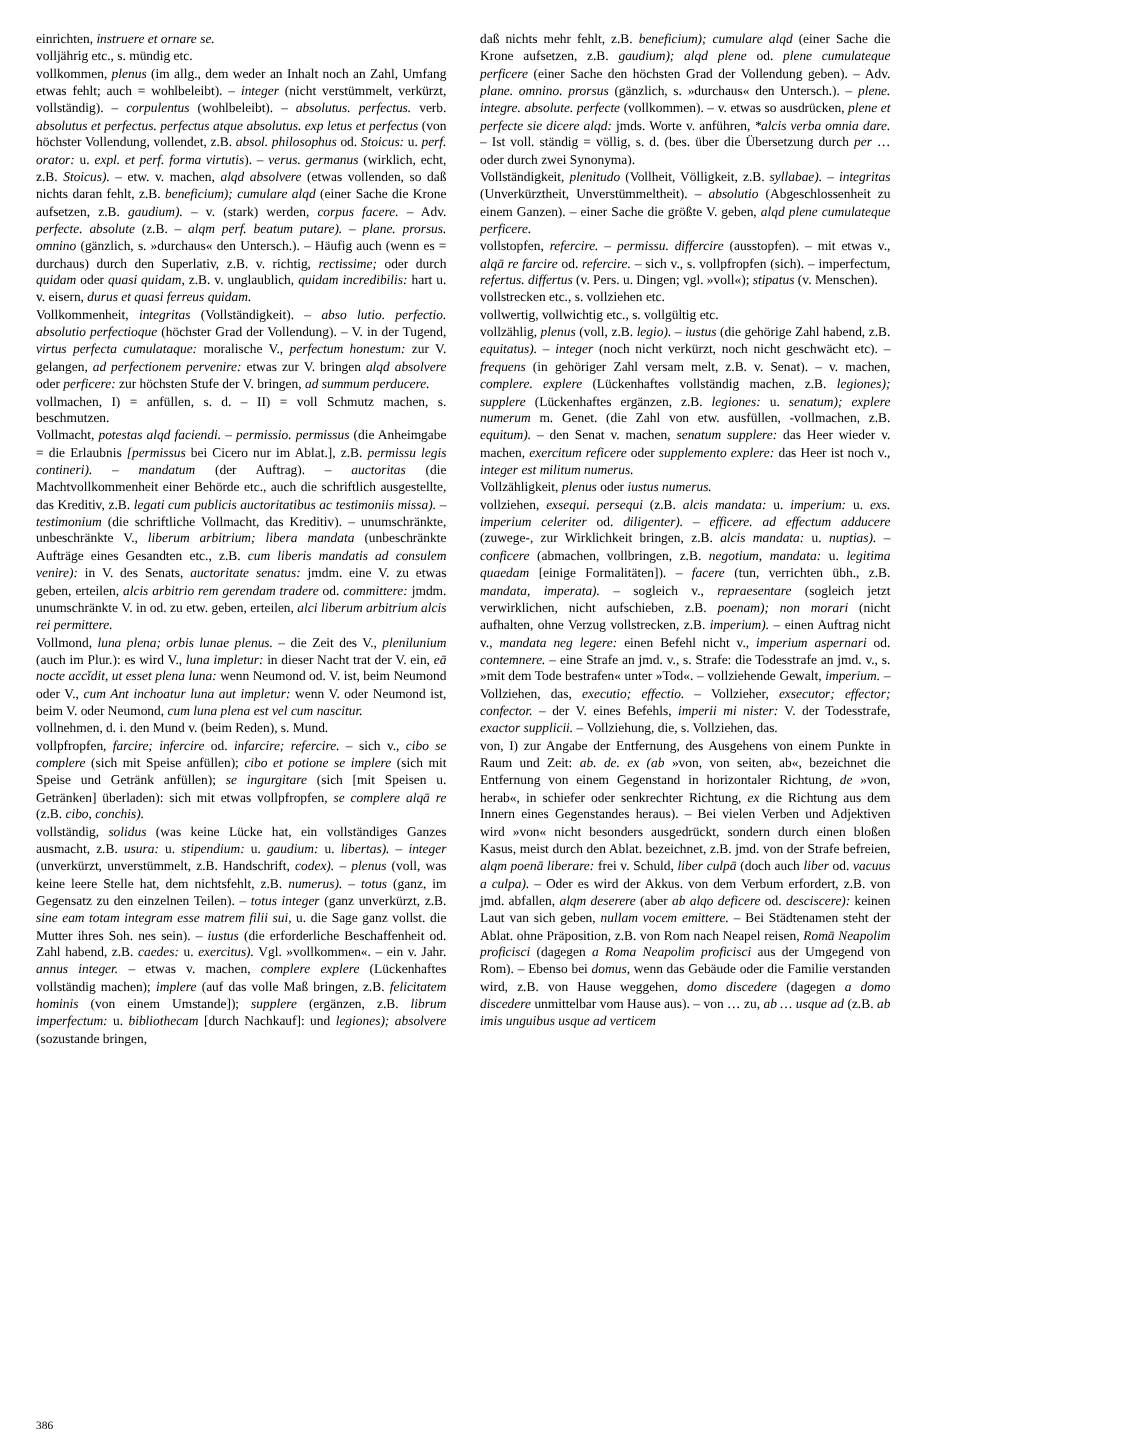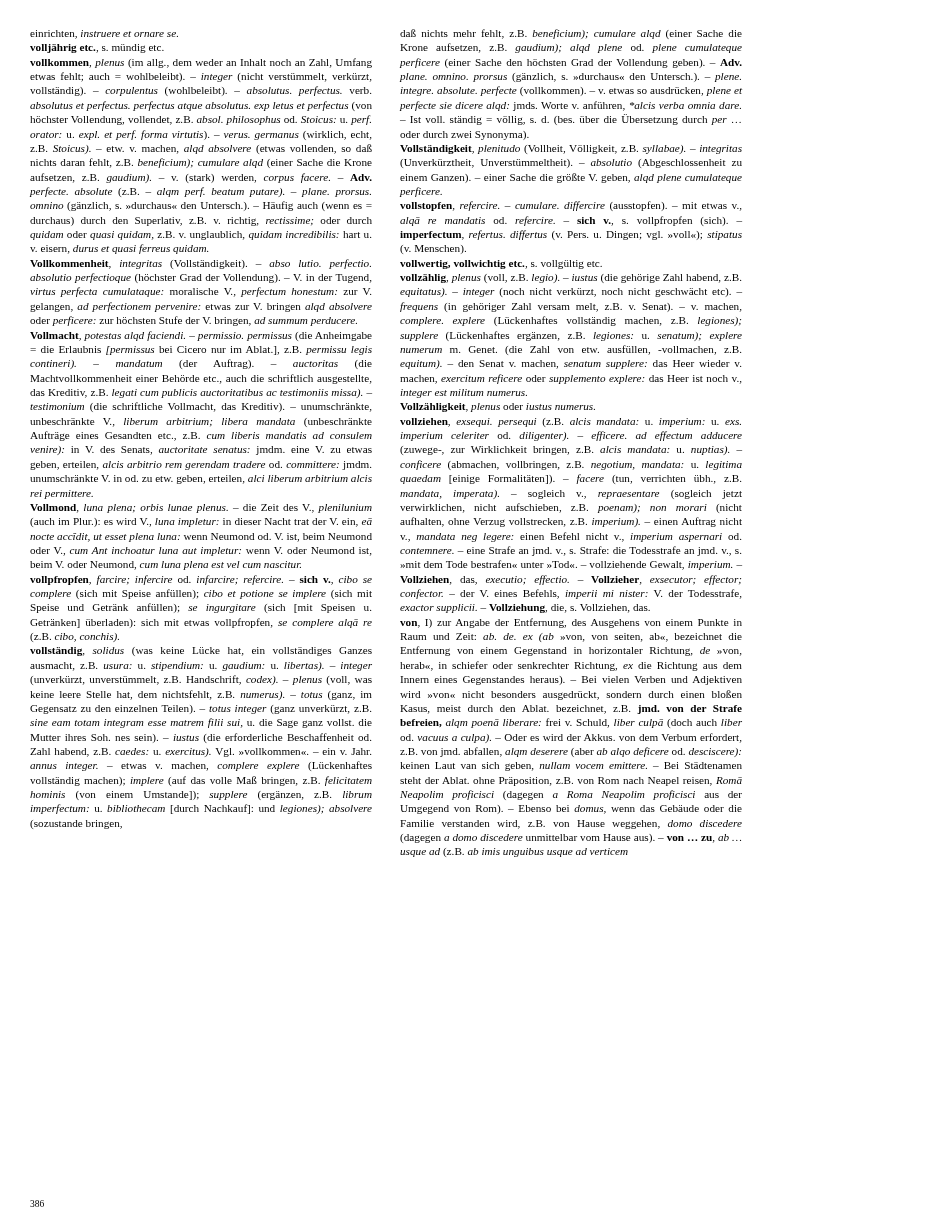--- a/index.html
+++ b/index.html
@@ -37,49 +37,52 @@
     -webkit-hyphens: none;
     hyphens: none;
   }
   .col p {
     margin: 0;
     text-indent: 0;
   }
   .entry {
     margin: 0;
   }
-  b { font-weight: bold; }
+  b { font-weight: normal; }
   i { font-style: italic; }
   .pagenum {
     position: absolute;
     left: 30px;
-    bottom: 1px;
+    bottom: 16px;
     font-size: 9.5px;
     font-family: "Liberation Serif", serif;
   }
 </style>
 </head>
 <body>
 
 <div class="page">
   <div class="columns">
     <div class="col" id="col-left">
         <p class="entry">einrichten, <i>instruere et ornare se.</i></p>
         <p class="entry"><b>volljährig etc.</b>, s. mündig etc.</p>
         <p class="entry"><b>vollkommen</b>, <i>plenus</i> (im allg., dem weder an Inhalt noch an Zahl, Umfang etwas fehlt; auch = wohlbeleibt). – <i>integer</i> (nicht verstümmelt, verkürzt, vollständig). – <i>corpulentus</i> (wohlbeleibt). – <i>absolutus. perfectus.</i> verb. <i>absolutus et perfectus. perfectus atque absolutus. exp letus et perfectus</i> (von höchster Vollendung, vollendet, z.B. <i>absol. philosophus</i> od. <i>Stoicus:</i> u. <i>perf. orator:</i> u. <i>expl. et perf. forma virtutis</i>). – <i>verus. germanus</i> (wirklich, echt, z.B. <i>Stoicus).</i> – etw. v. machen, <i>alqd absolvere</i> (etwas vollenden, so daß nichts daran fehlt, z.B. <i>beneficium); cumulare alqd</i> (einer Sache die Krone aufsetzen, z.B. <i>gaudium).</i> – v. (stark) werden, <i>corpus facere.</i> – <b>Adv.</b> <i>perfecte. absolute</i> (z.B. – <i>alqm perf. beatum putare).</i> – <i>plane. prorsus. omnino</i> (gänzlich, s. »durchaus« den Untersch.). – Häufig auch (wenn es = durchaus) durch den Superlativ, z.B. v. richtig, <i>rectissime;</i> oder durch <i>quidam</i> oder <i>quasi quidam,</i> z.B. v. unglaublich, <i>quidam incredibilis:</i> hart u. v. eisern, <i>durus et quasi ferreus quidam.</i></p>
         <p class="entry"><b>Vollkommenheit</b>, <i>integritas</i> (Vollständigkeit). – <i>abso lutio. perfectio. absolutio perfectioque</i> (höchster Grad der Vollendung). – V. in der Tugend, <i>virtus perfecta cumulataque:</i> moralische V., <i>perfectum honestum:</i> zur V. gelangen, <i>ad perfectionem pervenire:</i> etwas zur V. bringen <i>alqd absolvere</i> oder <i>perficere:</i> zur höchsten Stufe der V. bringen, <i>ad summum perducere.</i></p>
+        <p class="entry"><b>vollmachen</b>, I) = anfüllen, s. d. – II) = voll Schmutz machen, s. beschmutzen.</p>
         <p class="entry"><b>Vollmacht</b>, <i>potestas alqd faciendi.</i> – <i>permissio. permissus</i> (die Anheimgabe = die Erlaubnis <i>[permissus</i> bei Cicero nur im Ablat.], z.B. <i>permissu legis contineri).</i> – <i>mandatum</i> (der Auftrag). – <i>auctoritas</i> (die Machtvollkommenheit einer Behörde etc., auch die schriftlich ausgestellte, das Kreditiv, z.B. <i>legati cum publicis auctoritatibus ac testimoniis missa).</i> – <i>testimonium</i> (die schriftliche Vollmacht, das Kreditiv). – unumschränkte, unbeschränkte V., <i>liberum arbitrium; libera mandata</i> (unbeschränkte Aufträge eines Gesandten etc., z.B. <i>cum liberis mandatis ad consulem venire):</i> in V. des Senats, <i>auctoritate senatus:</i> jmdm. eine V. zu etwas geben, erteilen, <i>alcis arbitrio rem gerendam tradere</i> od. <i>committere:</i> jmdm. unumschränkte V. in od. zu etw. geben, erteilen, <i>alci liberum arbitrium alcis rei permittere.</i></p>
         <p class="entry"><b>Vollmond</b>, <i>luna plena; orbis lunae plenus.</i> – die Zeit des V., <i>plenilunium</i> (auch im Plur.): es wird V., <i>luna impletur:</i> in dieser Nacht trat der V. ein, <i>eā nocte accĭdit, ut esset plena luna:</i> wenn Neumond od. V. ist, beim Neumond oder V., <i>cum Ant inchoatur luna aut impletur:</i> wenn V. oder Neumond ist, beim V. oder Neumond, <i>cum luna plena est vel cum nascitur.</i></p>
+        <p class="entry"><b>vollnehmen</b>, d. i. den Mund v. (beim Reden), s. Mund.</p>
         <p class="entry"><b>vollpfropfen</b>, <i>farcire; infercire</i> od. <i>infarcire; refercire.</i> – <b>sich v.</b>, <i>cibo se complere</i> (sich mit Speise anfüllen); <i>cibo et potione se implere</i> (sich mit Speise und Getränk anfüllen); <i>se ingurgitare</i> (sich [mit Speisen u. Getränken] überladen): sich mit etwas vollpfropfen, <i>se complere alqā re</i> (z.B. <i>cibo, conchis).</i></p>
         <p class="entry"><b>vollständig</b>, <i>solidus</i> (was keine Lücke hat, ein vollständiges Ganzes ausmacht, z.B. <i>usura:</i> u. <i>stipendium:</i> u. <i>gaudium:</i> u. <i>libertas).</i> – <i>integer</i> (unverkürzt, unverstümmelt, z.B. Handschrift, <i>codex).</i> – <i>plenus</i> (voll, was keine leere Stelle hat, dem nichtsfehlt, z.B. <i>numerus).</i> – <i>totus</i> (ganz, im Gegensatz zu den einzelnen Teilen). – <i>totus integer</i> (ganz unverkürzt, z.B. <i>sine eam totam integram esse matrem filii sui,</i> u. die Sage ganz vollst. die Mutter ihres Soh. nes sein). – <i>iustus</i> (die erforderliche Beschaffenheit od. Zahl habend, z.B. <i>caedes:</i> u. <i>exercitus).</i> Vgl. »vollkommen«. – ein v. Jahr. <i>annus integer.</i> – etwas v. machen, <i>complere explere</i> (Lückenhaftes vollständig machen); <i>implere</i> (auf das volle Maß bringen, z.B. <i>felicitatem hominis</i> (von einem Umstande]); <i>supplere</i> (ergänzen, z.B. <i>librum imperfectum:</i> u. <i>bibliothecam</i> [durch Nachkauf]: und <i>legiones); absolvere</i> (sozustande bringen,</p>
       </div>
     <div class="col" id="col-right">
         <p class="entry">daß nichts mehr fehlt, z.B. <i>beneficium); cumulare alqd</i> (einer Sache die Krone aufsetzen, z.B. <i>gaudium); alqd plene</i> od. <i>plene cumulateque perficere</i> (einer Sache den höchsten Grad der Vollendung geben). – <b>Adv.</b> <i>plane. omnino. prorsus</i> (gänzlich, s. »durchaus« den Untersch.). – <i>plene. integre. absolute. perfecte</i> (vollkommen). – v. etwas so ausdrücken, <i>plene et perfecte sie dicere alqd:</i> jmds. Worte v. anführen, <i>*alcis verba omnia dare.</i> – Ist voll. ständig = völlig, s. d. (bes. über die Übersetzung durch <i>per</i> … oder durch zwei Synonyma).</p>
         <p class="entry"><b>Vollständigkeit</b>, <i>plenitudo</i> (Vollheit, Völligkeit, z.B. <i>syllabae).</i> – <i>integritas</i> (Unverkürztheit, Unverstümmeltheit). – <i>absolutio</i> (Abgeschlossenheit zu einem Ganzen). – einer Sache die größte V. geben, <i>alqd plene cumulateque perficere.</i></p>
-        <p class="entry"><b>vollstopfen</b>, <i>refercire.</i> – <i>cumulare. differcire</i> (ausstopfen). – mit etwas v., <i>alqā re mandatis</i> od. <i>refercire.</i> – <b>sich v.</b>, s. vollpfropfen (sich). – <b>imperfectum</b>, <i>refertus. differtus</i> (v. Pers. u. Dingen; vgl. »voll«); <i>stipatus</i> (v. Menschen).</p>
+        <p class="entry"><b>vollstopfen</b>, <i>refercire.</i> – <i>permissu. differcire</i> (ausstopfen). – mit etwas v., <i>alqā re farcire</i> od. <i>refercire.</i> – <b>sich v.</b>, s. vollpfropfen (sich). – <b>imperfectum</b>, <i>refertus. differtus</i> (v. Pers. u. Dingen; vgl. »voll«); <i>stipatus</i> (v. Menschen).</p>
+        <p class="entry"><b>vollstrecken etc.</b>, s. vollziehen etc.</p>
         <p class="entry"><b>vollwertig, vollwichtig etc.</b>, s. vollgültig etc.</p>
         <p class="entry"><b>vollzählig</b>, <i>plenus</i> (voll, z.B. <i>legio).</i> – <i>iustus</i> (die gehörige Zahl habend, z.B. <i>equitatus).</i> – <i>integer</i> (noch nicht verkürzt, noch nicht geschwächt etc). – <i>frequens</i> (in gehöriger Zahl versam melt, z.B. v. Senat). – v. machen, <i>complere. explere</i> (Lückenhaftes vollständig machen, z.B. <i>legiones); supplere</i> (Lückenhaftes ergänzen, z.B. <i>legiones:</i> u. <i>senatum); explere numerum</i> m. Genet. (die Zahl von etw. ausfüllen, -vollmachen, z.B. <i>equitum).</i> – den Senat v. machen, <i>senatum supplere:</i> das Heer wieder v. machen, <i>exercitum reficere</i> oder <i>supplemento explere:</i> das Heer ist noch v., <i>integer est militum numerus.</i></p>
         <p class="entry"><b>Vollzähligkeit</b>, <i>plenus</i> oder <i>iustus numerus.</i></p>
         <p class="entry"><b>vollziehen</b>, <i>exsequi. persequi</i> (z.B. <i>alcis mandata:</i> u. <i>imperium:</i> u. <i>exs. imperium celeriter</i> od. <i>diligenter).</i> – <i>efficere. ad effectum adducere</i> (zuwege-, zur Wirklichkeit bringen, z.B. <i>alcis mandata:</i> u. <i>nuptias).</i> – <i>conficere</i> (abmachen, vollbringen, z.B. <i>negotium, mandata:</i> u. <i>legitima quaedam</i> [einige Formalitäten]). – <i>facere</i> (tun, verrichten übh., z.B. <i>mandata, imperata).</i> – sogleich v., <i>repraesentare</i> (sogleich jetzt verwirklichen, nicht aufschieben, z.B. <i>poenam); non morari</i> (nicht aufhalten, ohne Verzug vollstrecken, z.B. <i>imperium).</i> – einen Auftrag nicht v., <i>mandata neg legere:</i> einen Befehl nicht v., <i>imperium aspernari</i> od. <i>contemnere.</i> – eine Strafe an jmd. v., s. Strafe: die Todesstrafe an jmd. v., s. »mit dem Tode bestrafen« unter »Tod«. – vollziehende Gewalt, <i>imperium.</i> – <b>Vollziehen</b>, das, <i>executio; effectio.</i> – <b>Vollzieher</b>, <i>exsecutor; effector; confector.</i> – der V. eines Befehls, <i>imperii mi nister:</i> V. der Todesstrafe, <i>exactor supplicii.</i> – <b>Vollziehung</b>, die, s. Vollziehen, das.</p>
         <p class="entry"><b>von</b>, I) zur Angabe der Entfernung, des Ausgehens von einem Punkte in Raum und Zeit: <i>ab. de. ex (ab</i> »von, von seiten, ab«, bezeichnet die Entfernung von einem Gegenstand in horizontaler Richtung, <i>de</i> »von, herab«, in schiefer oder senkrechter Richtung, <i>ex</i> die Richtung aus dem Innern eines Gegenstandes heraus). – Bei vielen Verben und Adjektiven wird »von« nicht besonders ausgedrückt, sondern durch einen bloßen Kasus, meist durch den Ablat. bezeichnet, z.B. <b>jmd. von der Strafe befreien,</b> <i>alqm poenā liberare:</i> frei v. Schuld, <i>liber culpā</i> (doch auch <i>liber</i> od. <i>vacuus a culpa).</i> – Oder es wird der Akkus. von dem Verbum erfordert, z.B. von jmd. abfallen, <i>alqm deserere</i> (aber <i>ab alqo deficere</i> od. <i>desciscere):</i> keinen Laut van sich geben, <i>nullam vocem emittere.</i> – Bei Städtenamen steht der Ablat. ohne Präposition, z.B. von Rom nach Neapel reisen, <i>Romā Neapolim proficisci</i> (dagegen <i>a Roma Neapolim proficisci</i> aus der Umgegend von Rom). – Ebenso bei <i>domus,</i> wenn das Gebäude oder die Familie verstanden wird, z.B. von Hause weggehen, <i>domo discedere</i> (dagegen <i>a domo discedere</i> unmittelbar vom Hause aus). – <b>von … zu</b>, <i>ab … usque ad</i> (z.B. <i>ab imis unguibus usque ad verticem</i></p>
       </div>
   </div>
   <div class="pagenum">386</div>
 </div>
 

